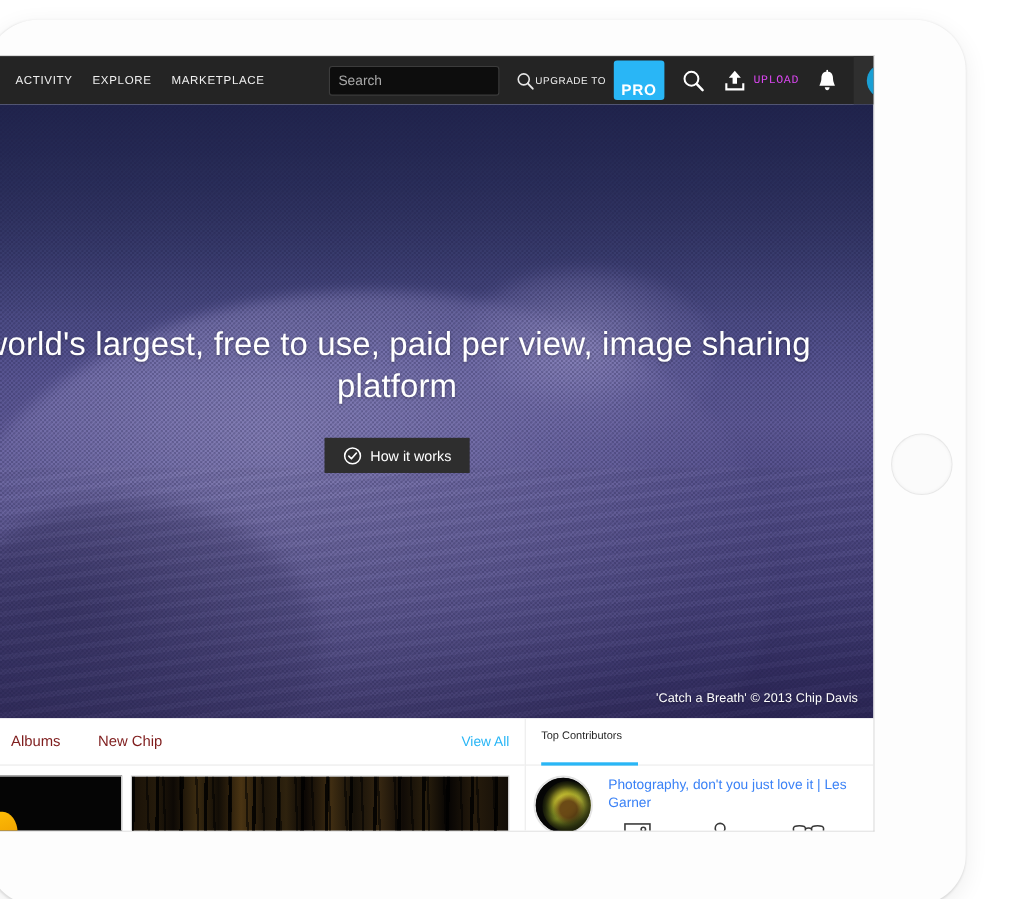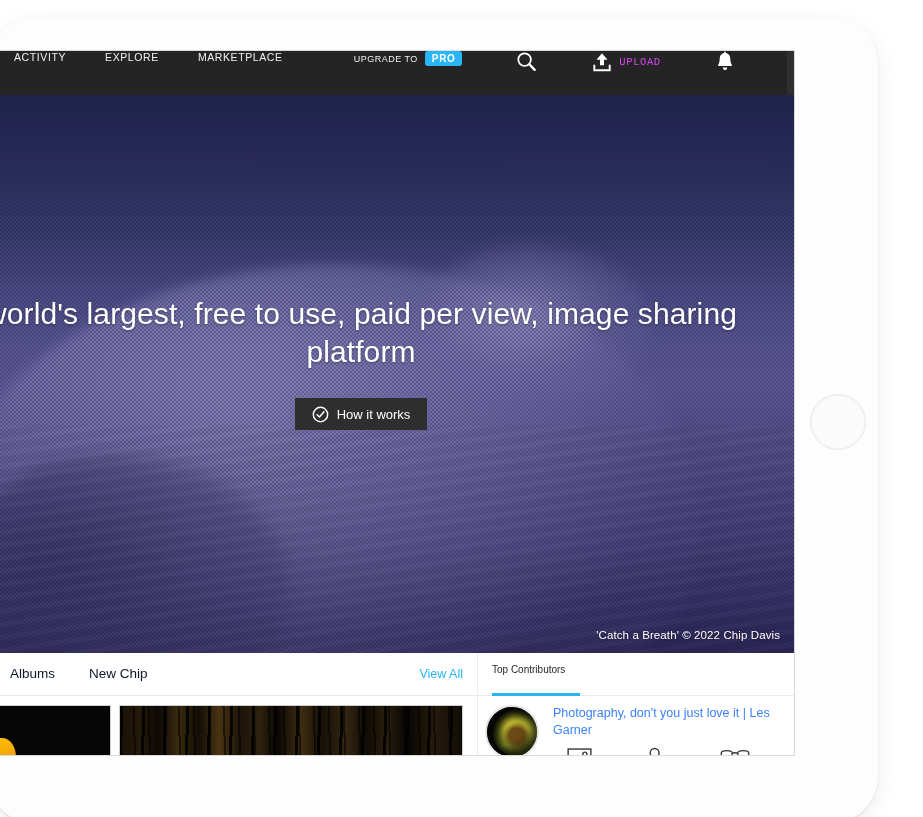--- a/index.html
+++ b/index.html
@@ -54,30 +54,29 @@
     border: 1px solid #dadada;
     border-left: none;
   }
 
   
   #navbar {
     position: relative;
     height: 44px;
     background: #242424;
     display: flex;
-    align-items: flex-start;
+    align-items: center;
     color: #ffffff;
-    gap: 38px;
   }
   .nav-link {
     font-size: 10.5px;
     letter-spacing: 0.6px;
     color: #f0f0f0;
     padding: 0 0;
-    margin-left: 1px;
+    margin-left: 18px;
     white-space: nowrap;
     text-transform: uppercase;
   }
   .nav-link:first-child { margin-left: 14px; }
 
   #search-box {
     margin-left: 58px;
     width: 155px;
     height: 27px;
     background: #0d0d0d;
@@ -106,24 +105,24 @@
   #upgrade-label {
     font-size: 9px;
     letter-spacing: 0.5px;
     color: #efefef;
     text-transform: uppercase;
   }
   #pro-badge {
     margin-left: 7px;
     background: #29b6f6;
     color: #ffffff;
-    font-size: 10px;
+    font-size: 14px;
     font-weight: bold;
     letter-spacing: 0.6px;
-    padding: 2px 7px 2px 7px;
+    padding: 18px 7px 2px 7px;
     border-radius: 3px;
   }
 
   .nav-icon-btn {
     margin-left: 16px;
     display: flex;
     align-items: center;
     color: #d946ef;
     font-family: Liberation Mono, monospace;
   }
@@ -331,21 +330,21 @@
   #lower-right { flex: 1; position: relative; border-left: 1px solid #ececec; }
 
   .tab-row {
     display: flex;
     align-items: center;
     height: 42px;
     padding: 0 0 0 10px;
   }
   .tab {
     font-size: 13.5px;
-    color: #0f172a;
+    color: #7f1d1d;
     margin-right: 34px;
     padding-bottom: 2px;
     white-space: nowrap;
   }
   #view-all {
     margin-left: auto;
     margin-right: 14px;
     color: #29b6f6;
     font-size: 12.5px;
   }
@@ -494,20 +493,29 @@
 </div>
 
 <div id="screen">
 
   <div id="navbar">
 
     <span class="nav-link">ACTIVITY</span>
     <span class="nav-link">EXPLORE</span>
     <span class="nav-link">MARKETPLACE</span>
 
+    <div id="search-box">
+      <input id="search-input" type="text" placeholder="Search" style="">
+      <span style="display:flex;">
+        <svg width="17" height="17" viewBox="0 0 20 20">
+          <circle cx="8.4" cy="8.4" r="5.9" fill="none" stroke="#e6e6e6" stroke-width="1.7"></circle>
+          <line x1="12.7" y1="12.7" x2="18" y2="18.4" stroke="#e6e6e6" stroke-width="2.1" stroke-linecap="round"></line>
+        </svg>
+      </span>
+    </div>
 
     <div id="upgrade-wrap">
       <span id="upgrade-label">UPGRADE TO</span>
       <span id="pro-badge">PRO</span>
     </div>
 
     <div class="nav-icon-btn">
       <span style="display:flex;">
         <svg width="21" height="21" viewBox="0 0 22 22">
           <circle cx="9" cy="9" r="6.6" fill="none" stroke="#ffffff" stroke-width="1.9"></circle>
@@ -563,21 +571,21 @@
             <svg width="17" height="17" viewBox="0 0 18 18">
               <circle cx="9" cy="9" r="7.6" fill="none" stroke="#ffffff" stroke-width="1.5"></circle>
               <polyline points="5.4,9.2 7.9,11.7 12.7,6.2" fill="none" stroke="#ffffff" stroke-width="1.6" stroke-linecap="round" stroke-linejoin="round"></polyline>
             </svg>
           </span>
           <span>How it works</span>
         </button>
       </div>
     </div>
 
-    <div id="hero-credit">'Catch a Breath' © 2022 Chip Davis</div>
+    <div id="hero-credit">'Catch a Breath' © 2013 Chip Davis</div>
   </div>
 
   <div id="lower">
 
     <div id="lower-left">
       <div class="tab-row">
         <span class="tab">Albums</span>
         <span class="tab">New Chip</span>
         <span id="view-all">View All</span>
       </div>

